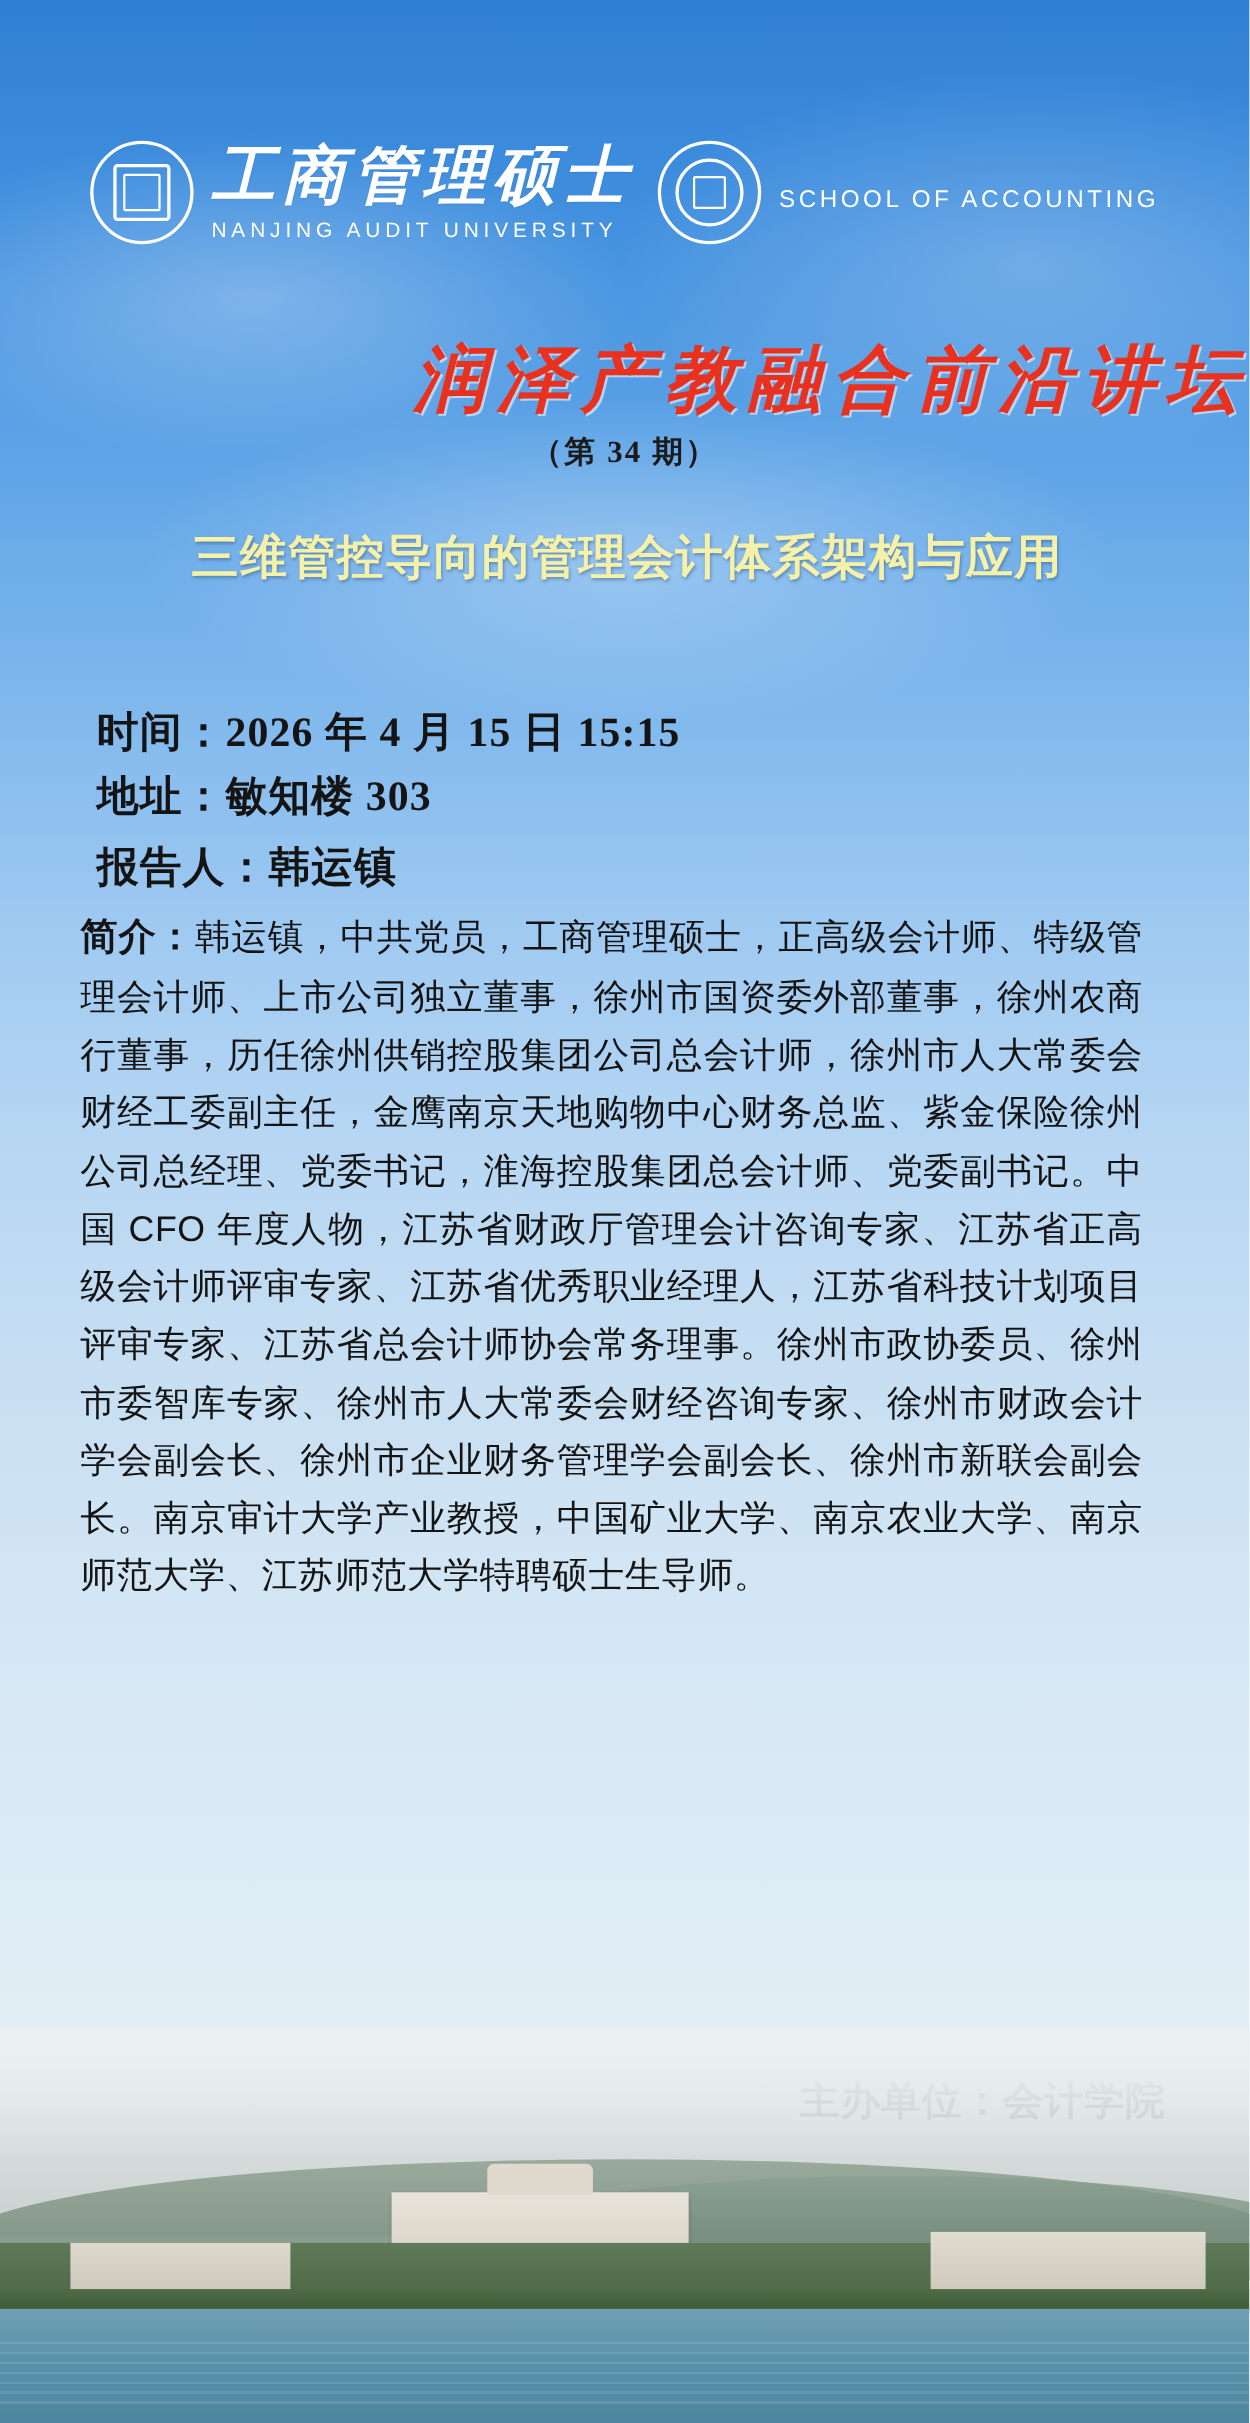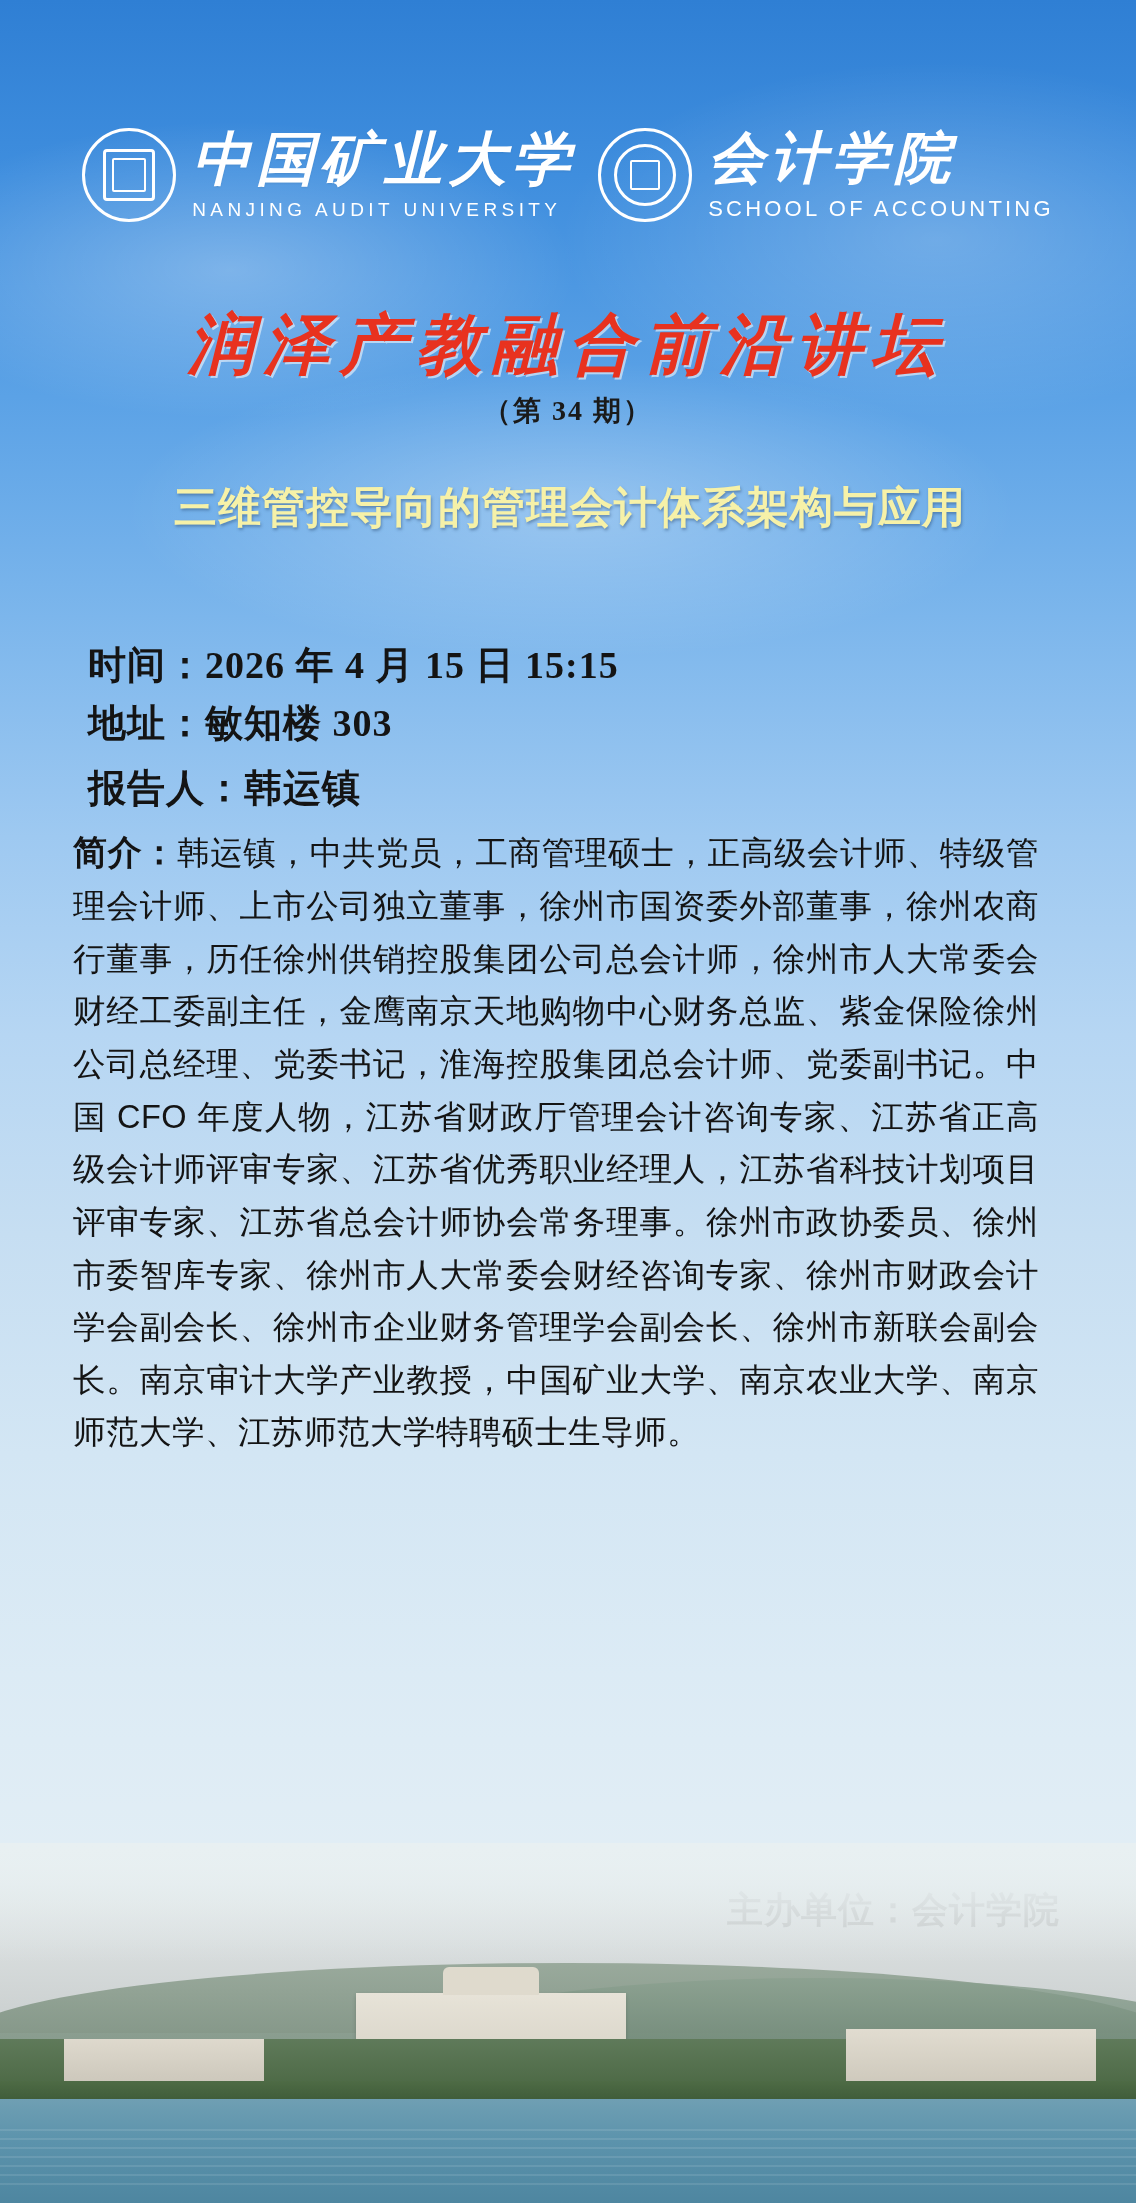--- a/index.html
+++ b/index.html
@@ -123,21 +123,21 @@
     letter-spacing: 3.2px;
     margin-top: 12px;
     color: #ffffff;
   }
 
   
   .forum-title {
     position: absolute;
     top: 300px;
     left: 0; right: 0;
-    text-align: center;
+    text-align: right;
     font-family: "Liberation Serif", serif;
     font-weight: bold;
     font-style: italic;
     font-size: 66px;
     letter-spacing: 10px;
     color: #e8321f;
     text-shadow: 2px 2px 0 rgba(255,255,255,0.55);
   }
   .forum-issue {
     position: absolute;
@@ -315,33 +315,32 @@
   <div class="cloud-a"></div>
   <div class="cloud-b"></div>
   <div class="cloud-c"></div>
 
   <div class="logo-bar">
     <div class="logo-group">
       <div class="seal">
         <div class="seal-inner"></div>
       </div>
       <div class="uni-text">
-        <div class="uni-cn">中国矿业大学</div>
+        <div class="uni-cn">工商管理硕士</div>
         <div class="uni-en">NANJING AUDIT UNIVERSITY</div>
       </div>
     </div>
 
     <div class="sep-gap"></div>
 
     <div class="logo-group">
       <div class="seal round-inner">
         <div class="seal-inner"></div>
       </div>
       <div class="uni-text">
-        <div class="coll-cn">会计学院</div>
         <div class="coll-en">SCHOOL OF ACCOUNTING</div>
       </div>
     </div>
   </div>
 
   <div class="forum-title">润泽产教融合前沿讲坛</div>
   <div class="forum-issue">（第 34 期）</div>
 
   <div class="topic topic-1">三维管控导向的管理会计体系架构与应用</div>
 

